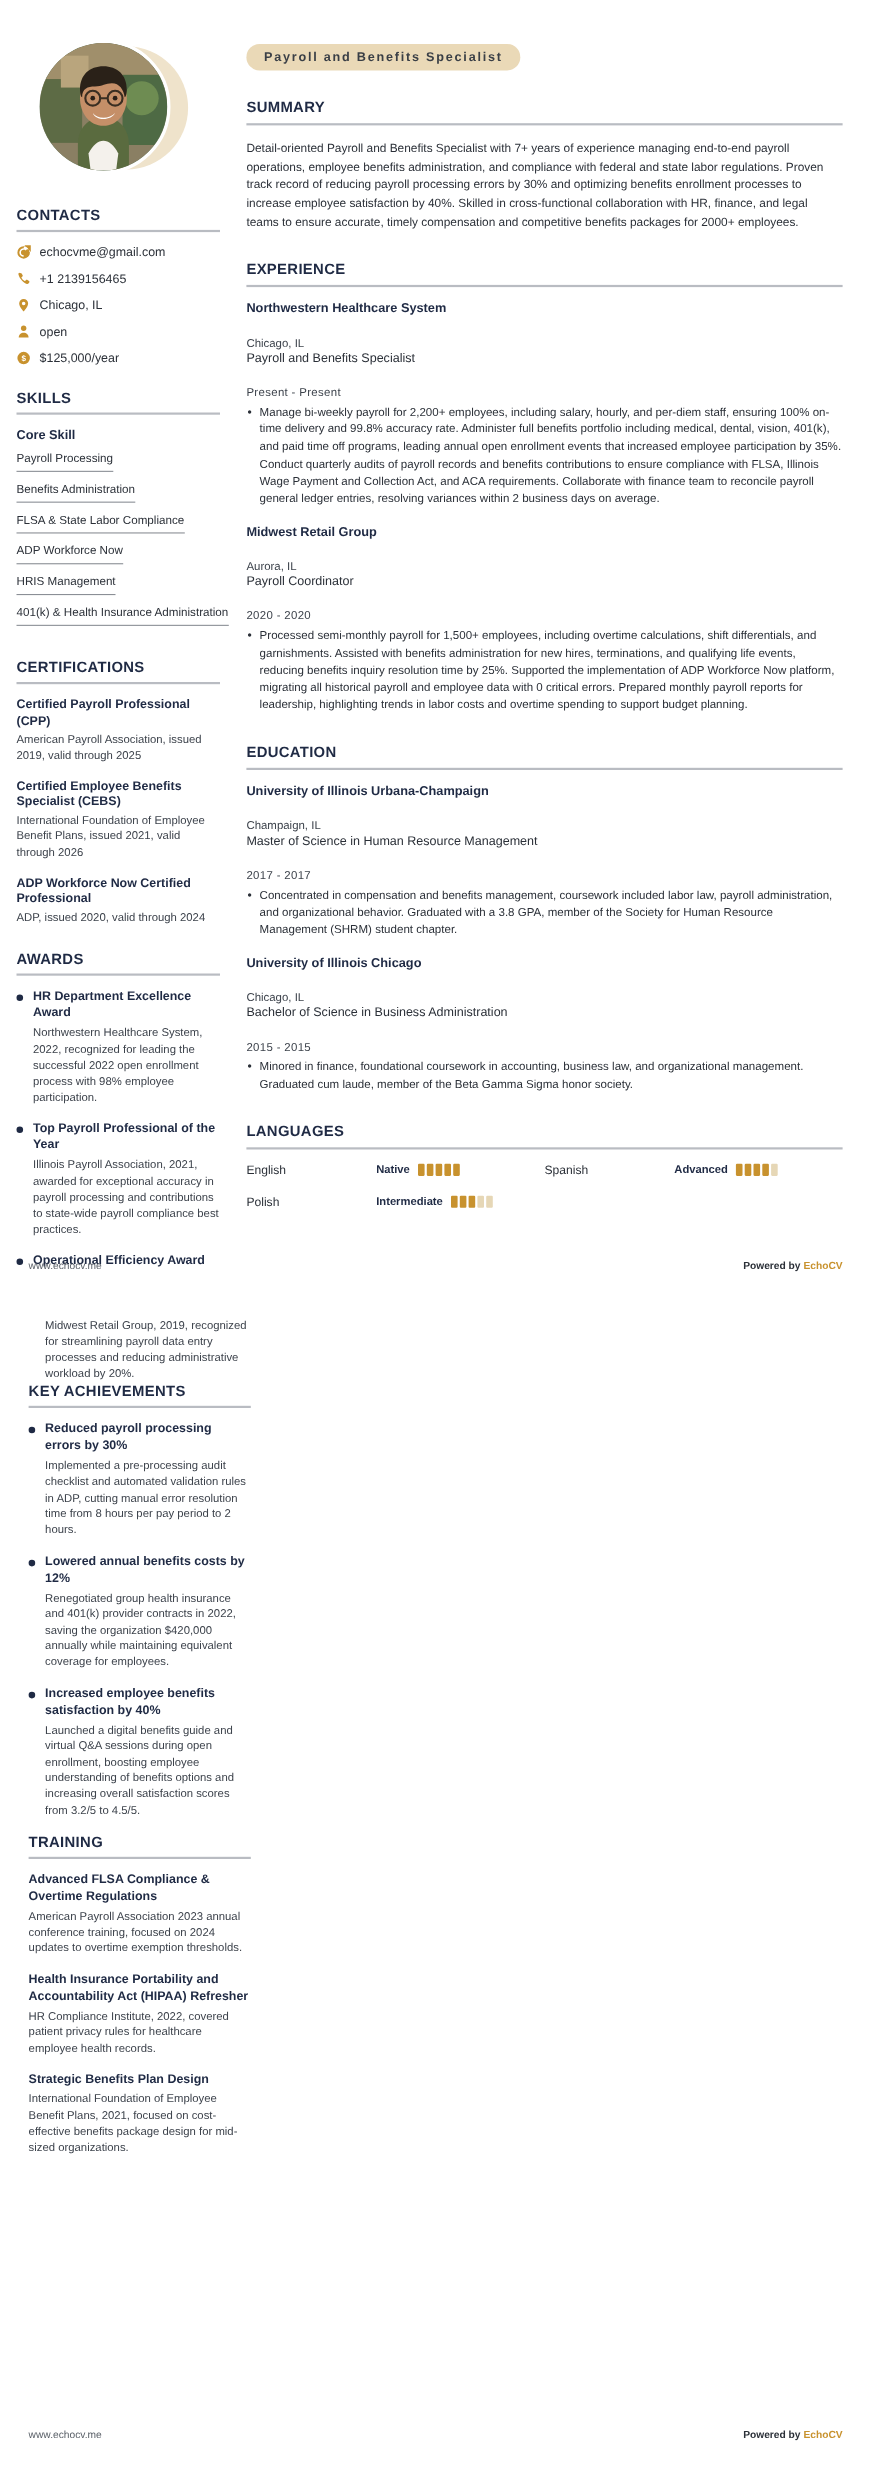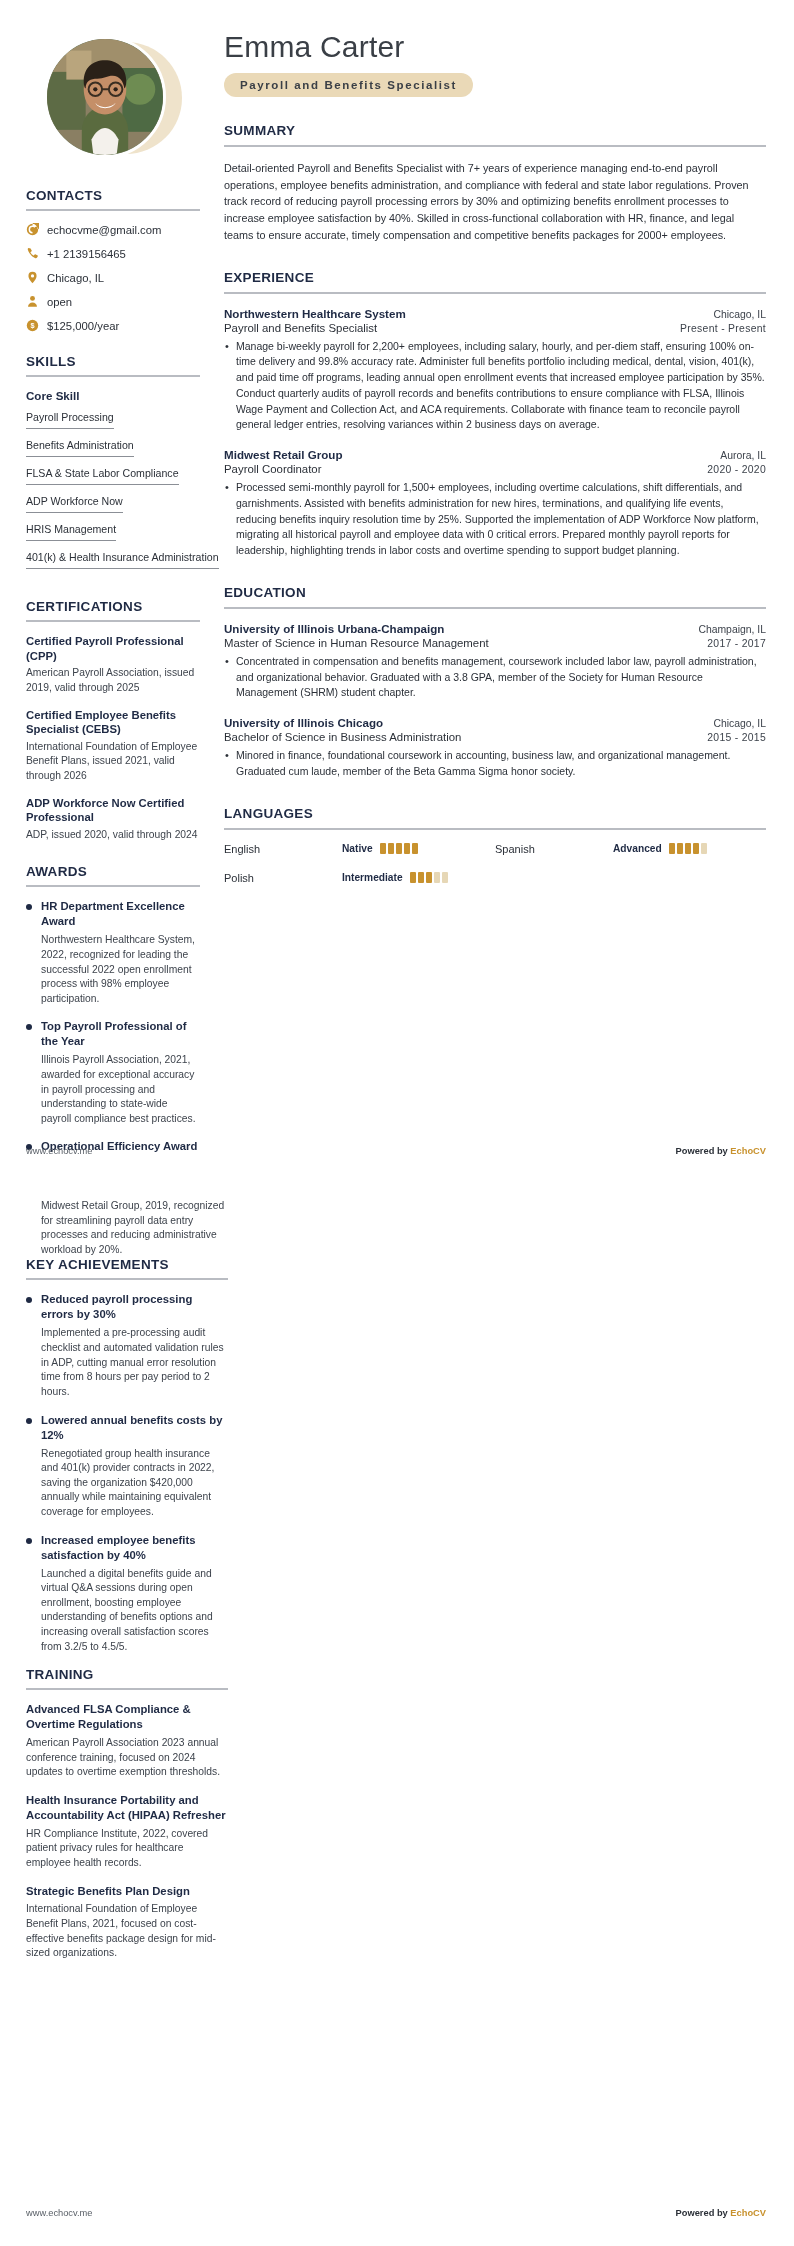--- a/index.html
+++ b/index.html
@@ -10,21 +10,21 @@
     color: #2b3038;
   }
   .page {
     position: relative;
     width: 794px;
     min-height: 2246px;
     background: #fff;
     padding: 0;
   }
   .cols { display: flex; align-items: flex-start; }
-  .left { width: 214px; padding: 30px 14px 0 26px; }
+  .left { width: 214px; padding: 30px 14px 0 15px; }
   .right { width: 580px; padding: 30px 28px 0 10px; }
 
   
   .photo-wrap { position: relative; width: 130px; height: 130px; margin: 6px 0 0 18px; }
   .photo-blob {
     position: absolute; right: -8px; top: 6px;
     width: 112px; height: 112px; border-radius: 50%;
     background: #efe3cb;
   }
   .photo {
@@ -84,21 +84,21 @@
     background: #ead9b7; color: #3a3f46;
     font-size: 11.5px; font-weight: bold; letter-spacing: 1.6px;
     padding: 6px 16px; border-radius: 13px;
   }
 
   
   .summary { font-size: 10.8px; line-height: 1.55; color: #2b3038; text-align: left; }
 
   
   .entry { margin-bottom: 15px; }
-  .e-line { display: flex; justify-content: space-between; align-items: baseline; gap: 6px; }
+  .e-line { display: flex; justify-content: space-between; align-items: baseline; gap: 20px; flex-direction: column; }
   .e-org { font-size: 11.6px; font-weight: bold; color: #1f2a44; }
   .e-loc { font-size: 10.4px; color: #3d434c; white-space: nowrap; }
   .e-role { font-size: 11.4px; color: #2b3038; }
   .e-date { font-size: 10.4px; color: #3d434c; white-space: nowrap; letter-spacing: .3px; }
   .e-line2 { margin-top: 2px; }
   .e-bullets { list-style: none; margin-top: 5px; }
   .e-bullets li { position: relative; padding-left: 12px; font-size: 10.5px; line-height: 1.5; color: #2b3038; margin-bottom: 3px; }
   .e-bullets li:before { content: "•"; position: absolute; left: 1px; top: -1px; font-size: 11px; color: #2b3038; }
 
   
@@ -252,36 +252,35 @@
           <span class="bdot"></span>
           <div class="bbody">
             <div class="b-title">HR Department Excellence Award</div>
             <div class="b-desc">Northwestern Healthcare System, 2022, recognized for leading the successful 2022 open enrollment process with 98% employee participation.</div>
           </div>
         </div>
         <div class="bullet-item">
           <span class="bdot"></span>
           <div class="bbody">
             <div class="b-title">Top Payroll Professional of the Year</div>
-            <div class="b-desc">Illinois Payroll Association, 2021, awarded for exceptional accuracy in payroll processing and understanding to state-wide payroll compliance best practices.</div>
+            <div class="b-desc">Illinois Payroll Association, 2021, awarded for exceptional accuracy in payroll processing and contributions to state-wide payroll compliance best practices.</div>
           </div>
         </div>
         <div class="bullet-item">
           <span class="bdot"></span>
           <div class="bbody">
             <div class="b-title">Operational Efficiency Award</div>
           </div>
         </div>
       </div>
 
     </div>
 
     <div class="right">
 
-      <h1 class="name">Emma Carter</h1>
       <div class="title-pill">Payroll and Benefits Specialist</div>
 
       
       <div class="sec-h">SUMMARY</div>
       <div class="sec-rule"></div>
       <p class="summary">Detail-oriented Payroll and Benefits Specialist with 7+ years of experience managing end-to-end payroll operations, employee benefits administration, and compliance with federal and state labor regulations. Proven track record of reducing payroll processing errors by 30% and optimizing benefits enrollment processes to increase employee satisfaction by 40%. Skilled in cross-functional collaboration with HR, finance, and legal teams to ensure accurate, timely compensation and competitive benefits packages for 2000+ employees.</p>
 
       
       <div class="sec-h">EXPERIENCE</div>
       <div class="sec-rule"></div>

